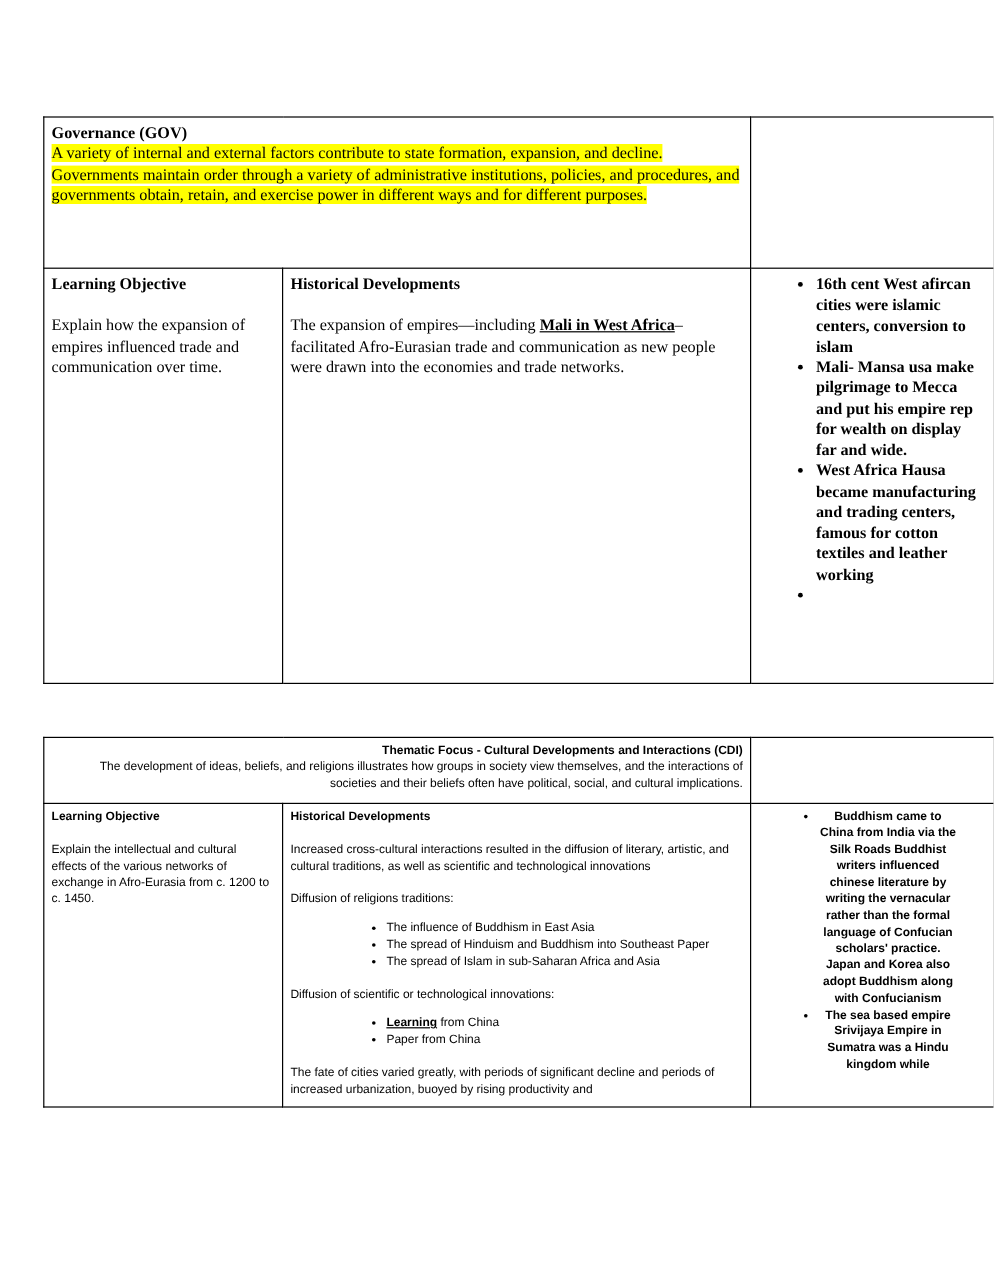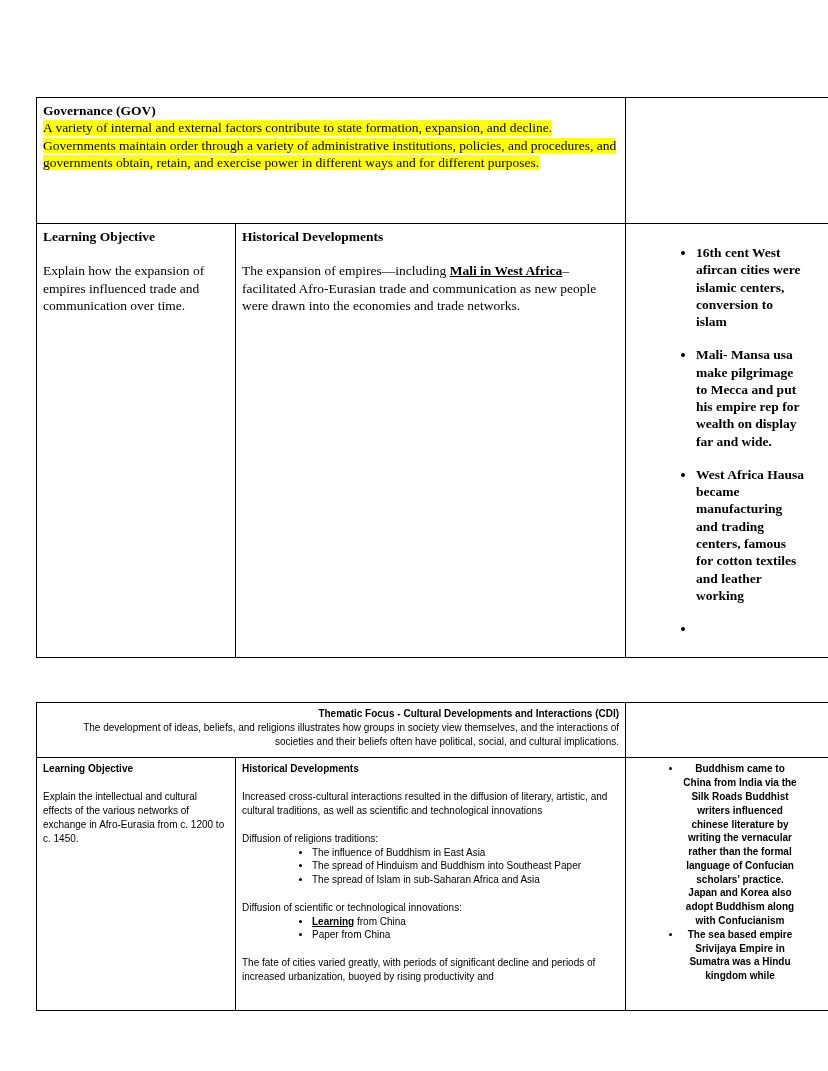--- a/index.html
+++ b/index.html
@@ -27,35 +27,35 @@
   .t1 { margin-top: 97px; font-family: "Liberation Serif", serif; font-size: 13.5px; line-height: 1.28; color: #000; }
   .t1 .row-gov td { height: 126px; }
   .t1 .row-main td { height: 346px; }
   .bold { font-weight: bold; }
   .underline { text-decoration: underline; }
   .highlight { background: #ffff00; }
   p.m0 { margin: 0; }
   p.sp-after { margin: 0 0 17px 0; }   
   p.sp-after-s { margin: 0 0 14px 0; } 
   .t1 ul.notes-list { margin: 0; padding: 0 0 0 48px; list-style: disc; font-weight: bold; }
-  .t1 ul.notes-list li { margin: 16px; }
+  .t1 ul.notes-list li { margin: 0; }
   .t1 .notes-cell { padding-right: 8px; }
   
   .t2 { margin-top: 44px; font-family: "Liberation Sans", sans-serif; font-size: 10px; line-height: 1.38; color: #000; }
   .t2 .row-head td {
     height: 32px;
     background: #d9d9d9;
     vertical-align: middle;
     text-align: center;
     font-size: 13px;
     font-weight: bold;
   }
   .t2 .row-thematic td { height: 55px; text-align: right; }
   .t2 .row-main td { height: 253px; }
-  .t2 ul.deep-list { margin: 0; padding: 0 0 0 70px; list-style: disc; }
+  .t2 ul.deep-list { margin: 10px; padding: 0 0 0 70px; list-style: disc; }
   .t2 ul.deep-list li { margin: 0; }
   .t2 ul.notes-list-b { margin: 0; padding: 0 0 0 50px; list-style: disc; font-weight: bold; }
   .t2 ul.notes-list-b li { margin: 0; text-align: center; }
   .t2 .notes-cell-b { padding-right: 30px; }
 </style>
 </head>
 <body>
 
 <div class="page">
 

